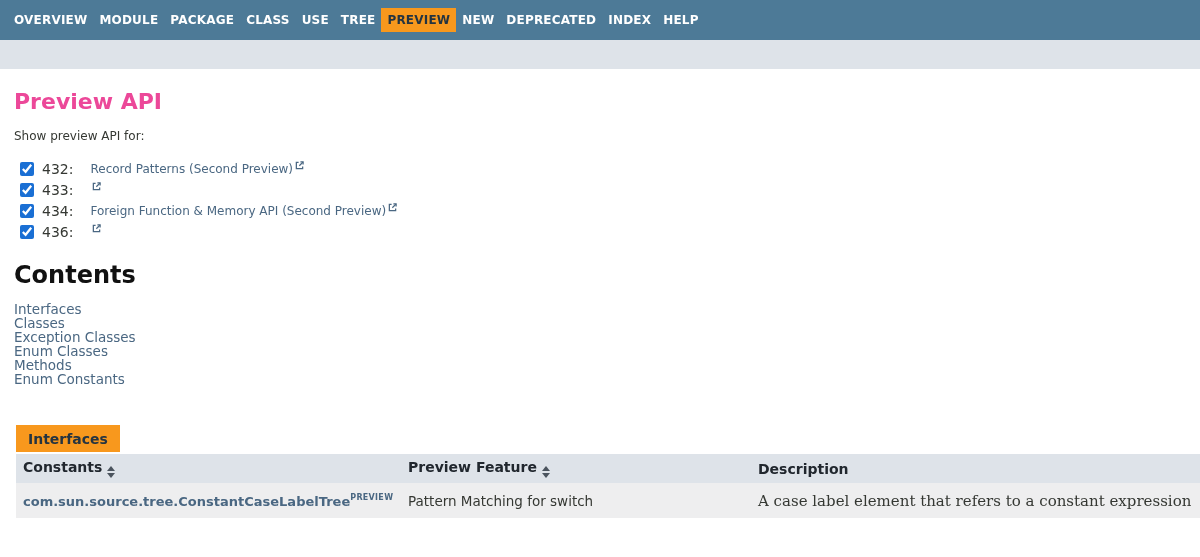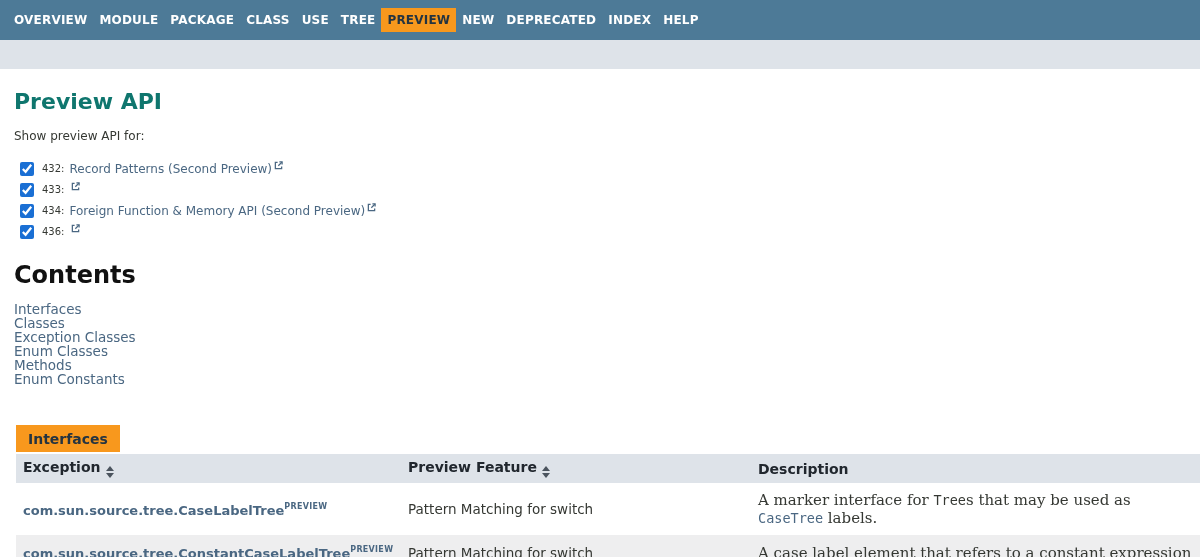--- a/index.html
+++ b/index.html
@@ -16,29 +16,29 @@
     font-size: 12px; font-weight: 700; color: #ffffff;
     padding: 5px 6px; letter-spacing: 0.2px; cursor: pointer; white-space: nowrap;
   }
   .top-nav li.active { background: #F8981D; color: #253441; }
 
   
   .sub-nav { height: 29px; background: #dee3e9; }
 
   
   .main { padding: 20px 0 0 14px; }
-  h1.page-title { font-size: 22px; font-weight: 700; color: #0f766e; margin-bottom: 15px; }
+  h1.page-title { font-size: 22px; font-weight: 700; color: #ec4899; margin-bottom: 15px; }
   p.show-label { font-size: 12px; color: #353833; margin-bottom: 15px; }
 
   ul.toggle-list { list-style: none; margin-left: 6px; }
   ul.toggle-list li { display: flex; align-items: center; height: 21px; }
   ul.toggle-list input[type="checkbox"] {
     width: 14px; height: 14px; margin-right: 8px; accent-color: #1a6fd4; cursor: pointer;
   }
-  ul.toggle-list .jep-num { font-size: 10px; color: #353833; margin-right: 5px; }
+  ul.toggle-list .jep-num { font-size: 14px; color: #353833; margin-right: 17px; }
   ul.toggle-list a { font-size: 12px; color: #4A6782; text-decoration: none; cursor: pointer; }
   .ext-icon { margin-left: 2px; position: relative; top: -4px; display: inline-block; }
 
   h2.contents-title { font-size: 24px; font-weight: 700; color: #111111; margin: 19px 0 13px 0; }
   ul.contents-list { list-style: none; }
   ul.contents-list li { line-height: 14px; }
   ul.contents-list a { font-size: 13.5px; color: #4A6782; text-decoration: none; cursor: pointer; }
 
   
   .table-section { margin-top: 39px; }
@@ -153,46 +153,37 @@
 
     <table class="summary-table">
       <colgroup>
           <col class="c1">
           <col class="c2">
           <col class="c3">
         </colgroup>
       <thead>
         <tr>
           <th>
-            <span>Exception</span><span class="sort-icon">
+            <span>Constants</span><span class="sort-icon">
                 <span class="tri-up"></span>
                 <span class="tri-down"></span>
               </span>
           </th>
           <th>
             <span>Preview Feature</span><span class="sort-icon">
                 <span class="tri-up"></span>
                 <span class="tri-down"></span>
               </span>
           </th>
           <th>
             <span>Description</span>
           </th>
         </tr>
       </thead>
       <tbody>
-        <tr>
-          <td>
-            <a class="type-link">com.sun.source.tree.CaseLabelTree</a><sup class="preview-sup">PREVIEW</sup>
-          </td>
-          <td class="feature-cell">Pattern Matching for switch</td>
-          <td class="desc-cell">
-            <span>A marker interface for </span><code>Tree</code><span>s that may be used as </span><a class="code-link">CaseTree</a><span> labels.</span>
-          </td>
-        </tr>
         <tr class="row-even">
           <td>
             <a class="type-link">com.sun.source.tree.ConstantCaseLabelTree</a><sup class="preview-sup">PREVIEW</sup>
           </td>
           <td class="feature-cell">Pattern Matching for switch</td>
           <td class="desc-cell">A case label element that refers to a constant expression</td>
         </tr>
 
       </tbody>
     </table>

